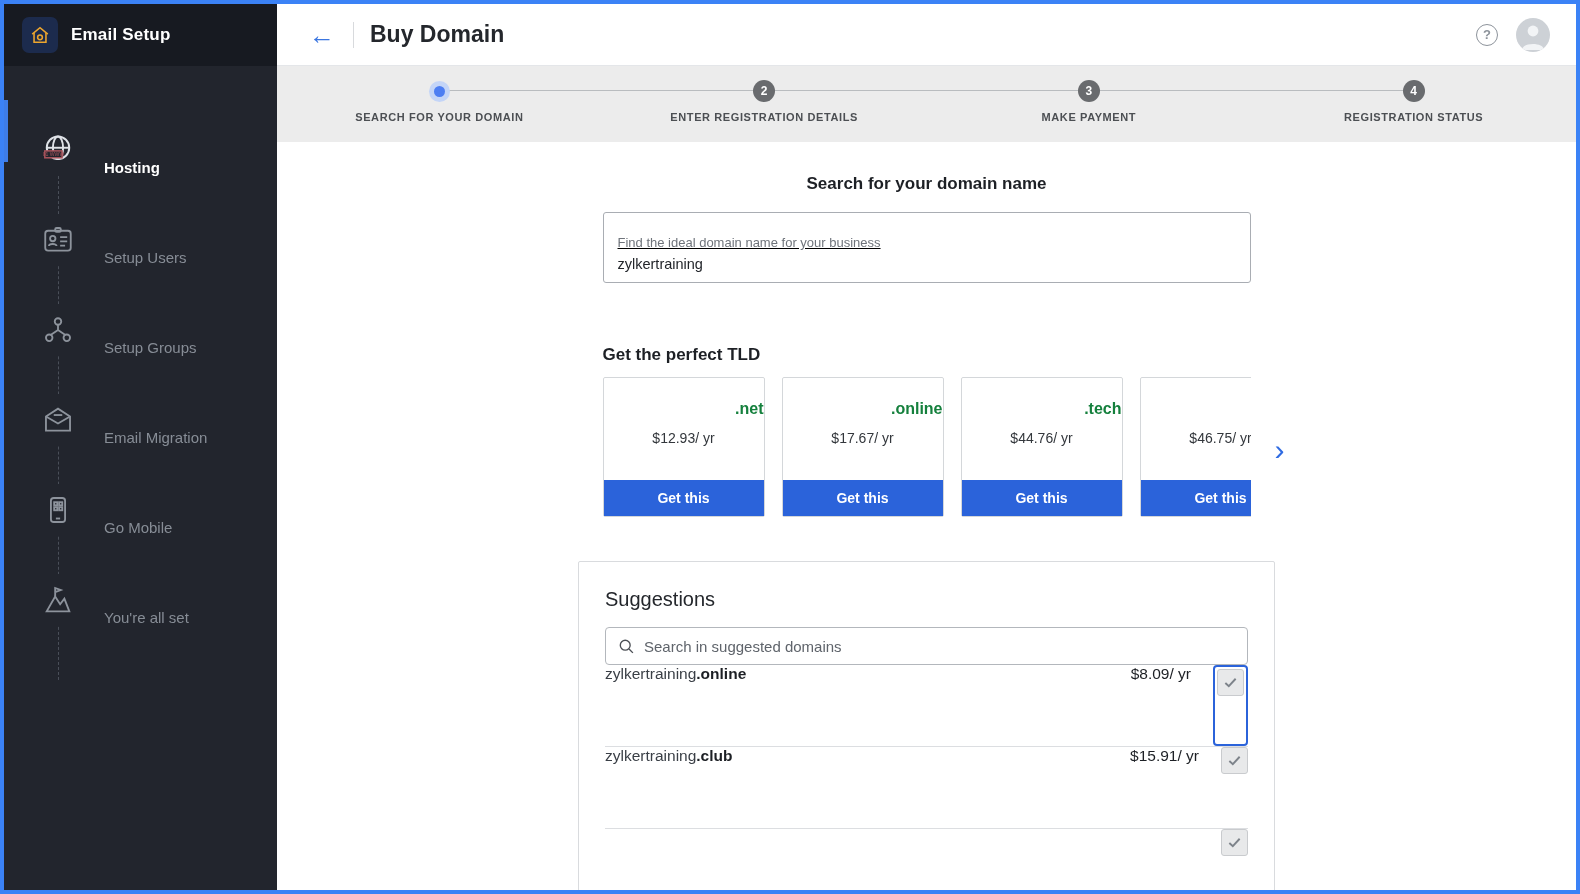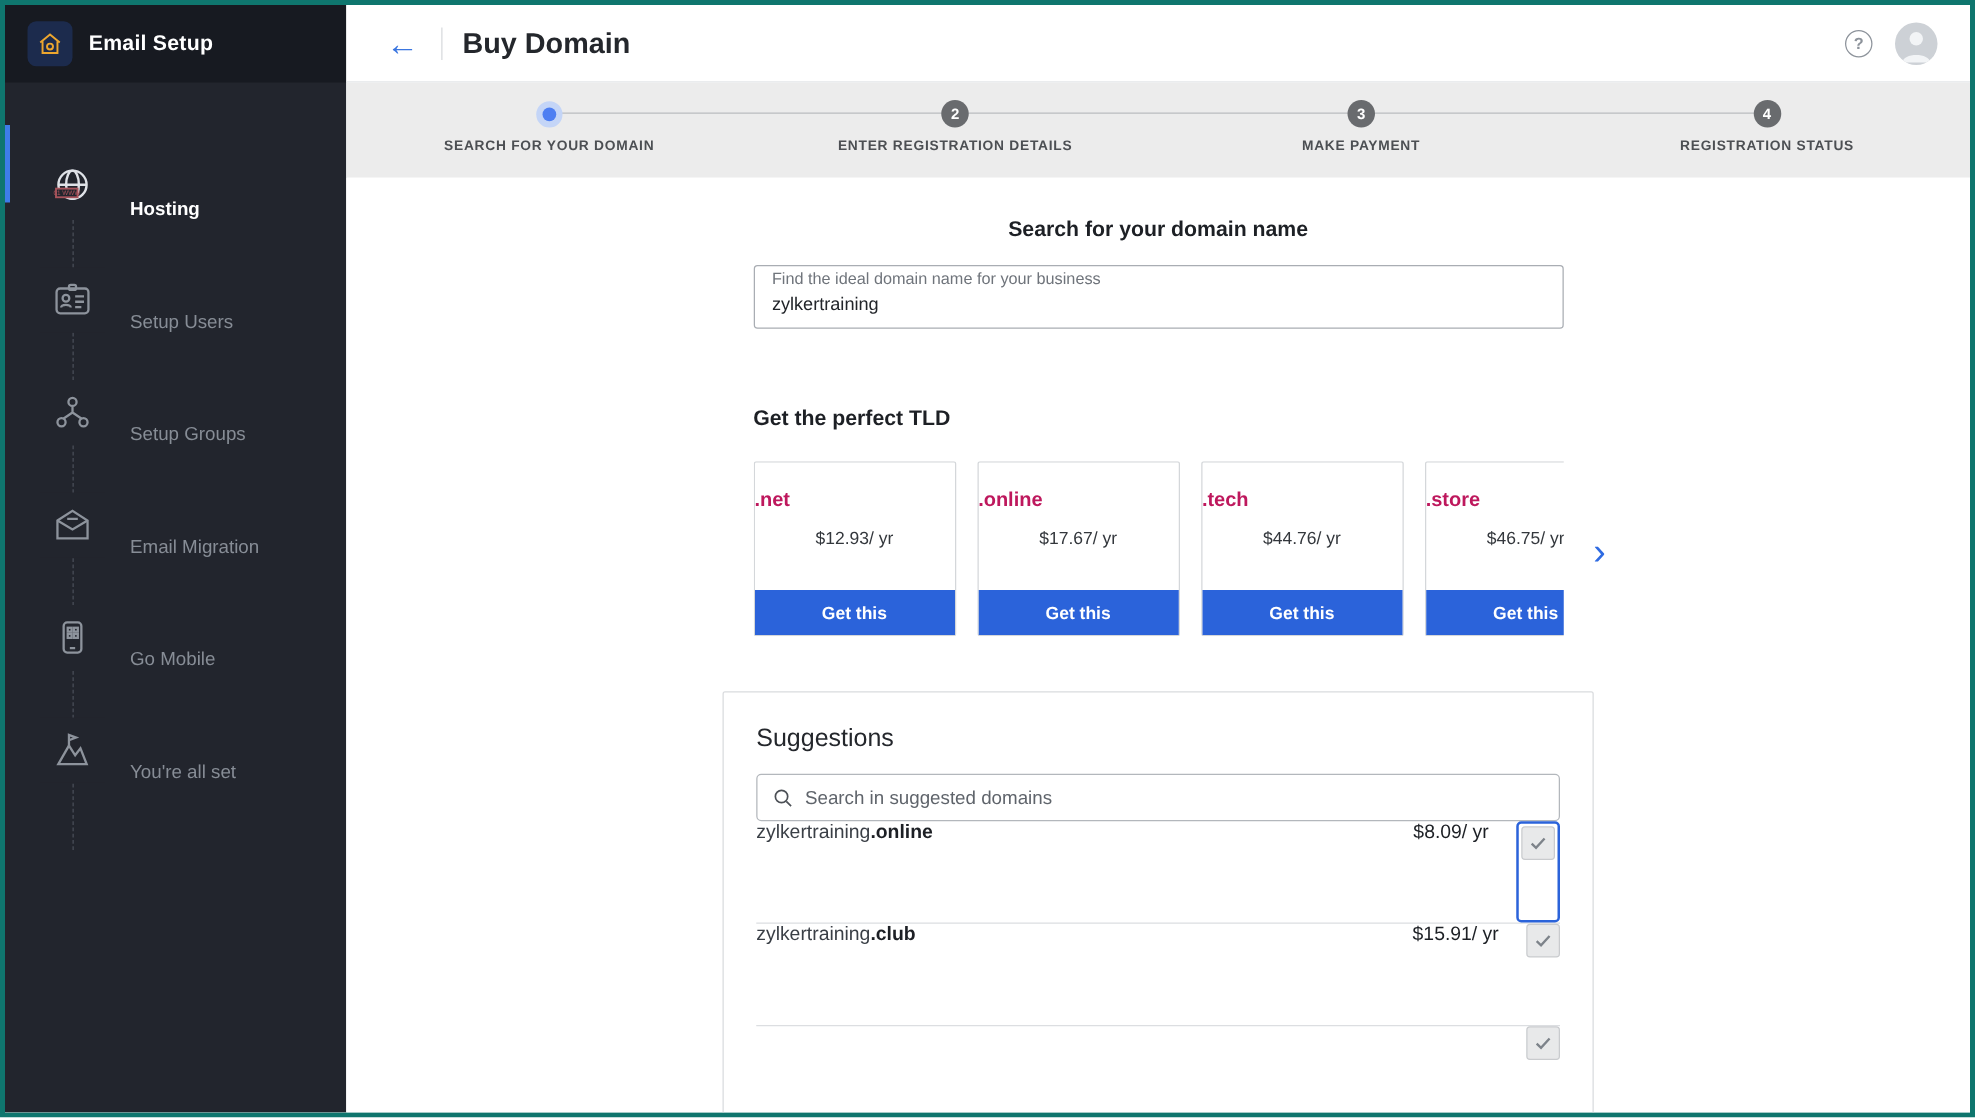--- a/index.html
+++ b/index.html
@@ -1,18 +1,18 @@
 <!DOCTYPE html>
 <html><head>
 <meta charset="utf-8">
 <style>
   * { box-sizing: border-box; margin: 0; padding: 0; }
   html,body { width: 1580px; height: 894px; }
   body { font-family: "Liberation Sans", sans-serif; background:#fff; }
-  .frame { width:1580px; height:894px; border:4px solid #0f766e; display:flex; overflow:hidden; background:#fff; }
+  .frame { width:1580px; height:894px; border:4px solid #3b82f6; display:flex; overflow:hidden; background:#fff; }
 
   
   .sidebar { width:273px; background:#22252d; flex-shrink:0; display:flex; flex-direction:column; }
   .sidebar-header { height:62px; background:#171a21; display:flex; align-items:center; padding:0 18px; gap:13px; flex-shrink:0; }
   .logo { width:36px; height:36px; background:#1c2b4d; border-radius:7px; display:flex; align-items:center; justify-content:center; flex-shrink:0; }
   .app-title { color:#fff; font-size:17px; font-weight:700; letter-spacing:.2px; }
   .sidebar-nav { position:relative; flex:1; padding-top:20px; }
   .nav-dashline { position:absolute; left:54px; top:95px; bottom:210px; border-left:1px dashed #4a4f59; }
   .nav-item { position:relative; height:90px; display:flex; align-items:flex-end; gap:20px; padding-left:28px; cursor:pointer; color:#878d96; }
   .nav-item .icon-wrap { width:52px; height:52px; display:flex; align-items:center; justify-content:center; background:#22252d; position:relative; z-index:1; }
@@ -38,31 +38,31 @@
   .step-marker { height:22px; display:flex; align-items:center; justify-content:center; }
   .step-dot { width:11px; height:11px; border-radius:50%; background:#4d7ef2; box-shadow:0 0 0 5px #c4d5f7; }
   .step-circle { width:22px; height:22px; border-radius:50%; background:#696b6e; color:#fff; font-size:12px; font-weight:700; display:flex; align-items:center; justify-content:center; }
   .step-label { margin-top:9px; font-size:11px; font-weight:700; letter-spacing:.6px; color:#4c4f53; }
 
   
   .content { flex:1; background:#fff; overflow:hidden; padding-top:32px; }
   .center-col { width:648px; margin:0 auto; }
 
   .search-heading { text-align:center; font-size:17px; font-weight:700; color:#1d2025; margin-bottom:18px; }
-  .domain-input-box { border:1px solid #a9adb3; border-radius:3px; padding:2px 14px 9px; }
+  .domain-input-box { border:1px solid #a9adb3; border-radius:3px; padding:22px 14px 9px;text-decoration:underline; }
   .domain-hint { display:block; font-size:13px; color:#6f747b; margin-bottom:5px; }
   .domain-input { border:none; outline:none; width:100%; font-size:14.5px; color:#22252a; font-family:"Liberation Sans",sans-serif; }
 
   .tld-section { margin-top:62px; }
-  .tld-heading { font-size:17px; font-weight:700; color:#1d2025; margin-bottom:24px; }
+  .tld-heading { font-size:17px; font-weight:700; color:#1d2025; margin-bottom:12px; }
   .carousel-wrap { position:relative; }
   .carousel { width:648px; overflow:hidden; }
   .card-track { display:flex; gap:17px; width:720px; }
   .tld-card { width:162px; flex-shrink:0; border:1px solid #d4d7da; border-radius:2px; display:flex; flex-direction:column; height:140px; background:#fff; }
-  .tld-name { text-align:left; font-size:16px; font-weight:700; color:#be185d; margin-top:22px; }
+  .tld-name { text-align:right; font-size:16px; font-weight:700; color:#15803d; margin-top:22px; }
   .tld-price { text-align:center; font-size:14px; color:#33373c; margin-top:12px; }
   .get-this-button { margin-top:auto; height:36px; background:#2b63da; color:#fff; border:none; font-size:14px; font-weight:600; cursor:pointer; font-family:"Liberation Sans",sans-serif; }
   .carousel-next { position:absolute; left:672px; top:58px; color:#2f6be2; font-size:30px; line-height:1; cursor:pointer; user-select:none; }
 
   .suggestions-box { width:697px; margin:44px auto 0; border:1px solid #d9dbde; border-radius:2px; padding:26px; }
   .suggestions-heading { font-size:20px; font-weight:500; color:#24272c; }
   .sugg-search { margin-top:16px; height:38px; border:1px solid #b3b7bc; border-radius:4px; display:flex; align-items:center; padding:0 12px; gap:9px; }
   .sugg-search input { border:none; outline:none; flex:1; font-size:15px; color:#22252a; font-family:"Liberation Sans",sans-serif; }
   .sugg-search input::placeholder { color:#5f646b; }
   .sugg-row { height:82px; display:flex; border-bottom:1px solid #dcdee1; }

